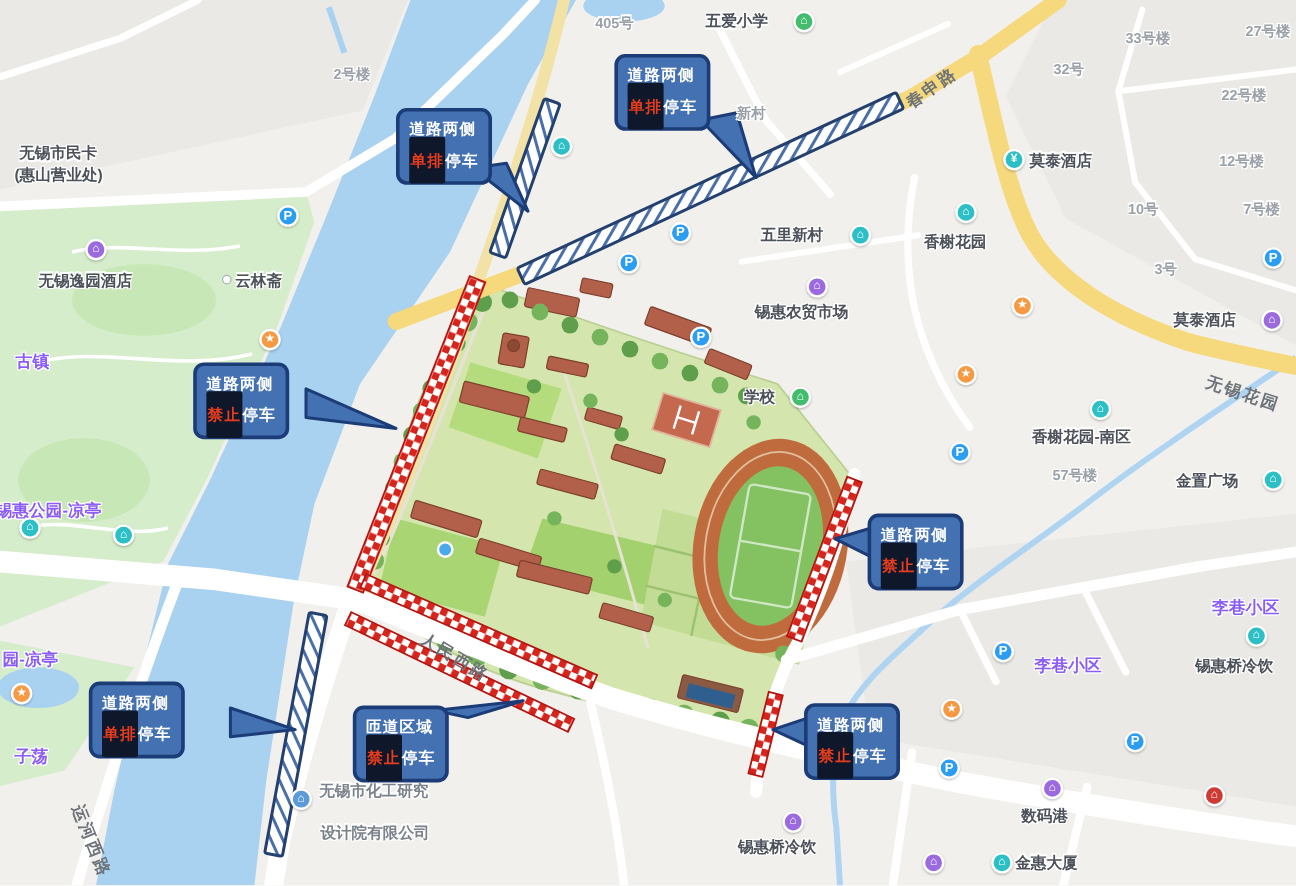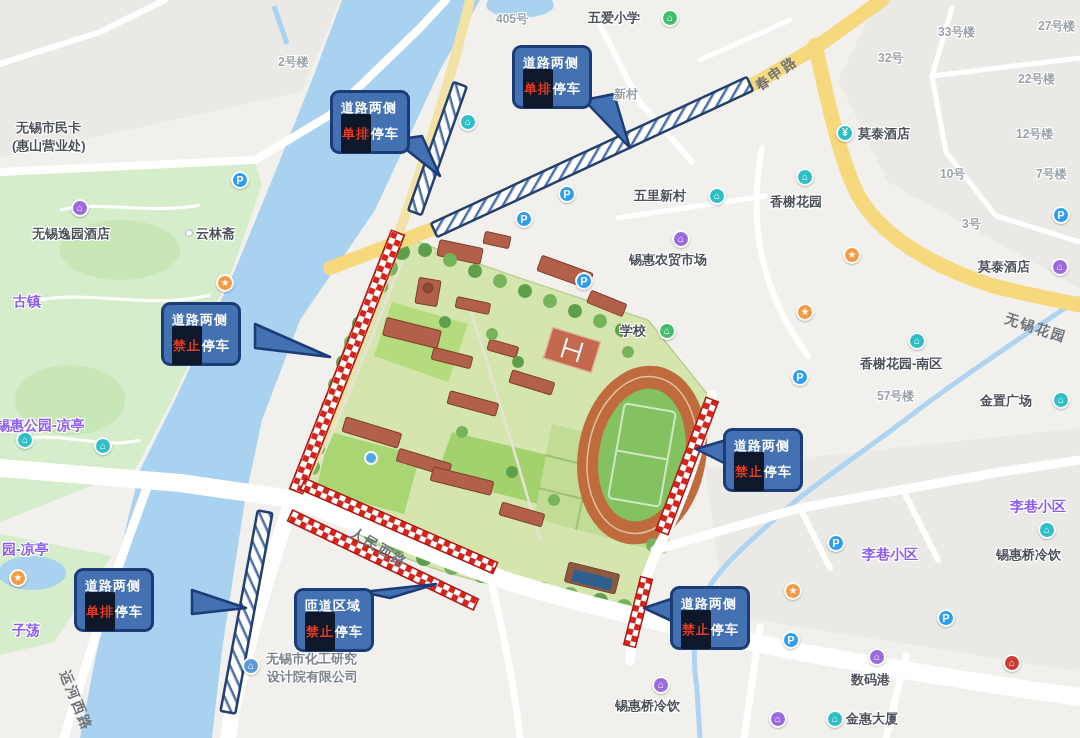--- a/index.html
+++ b/index.html
@@ -342,21 +342,21 @@
 <div class="poi" style="left:978px;top:258px">莫泰酒店</div>
 <div class="poi" style="left:860px;top:355px">香榭花园-南区</div>
 <div class="poi" style="left:980px;top:392px">金置广场</div>
 <div class="poi area" style="left:1010px;top:470px">李巷小区</div>
 <div class="poi area" style="left:862px;top:518px">李巷小区</div>
 <div class="poi" style="left:996px;top:546px">锡惠桥冷饮</div>
 <div class="poi" style="left:851px;top:671px">数码港</div>
 <div class="poi" style="left:846px;top:710px">金惠大厦</div>
 <div class="poi" style="left:615px;top:697px">锡惠桥冷饮</div>
 <div class="poi company" style="left:266px;top:650px">无锡市化工研究</div>
-<div class="poi company" style="left:267px;top:668px">设计院有限公司</div>
+<div class="poi company" style="left:267px;top:685px">设计院有限公司</div>
 
 <div class="poi road" style="left:752px;top:80px;transform:rotate(-35deg)">春申路</div>
 <div class="poi road" style="left:356px;top:524px;transform:rotate(31deg)">人民西路</div>
 <div class="poi road" style="left:1008px;top:310px;transform:rotate(18deg)">无锡花园</div>
 <div class="poi road" style="left:72px;top:668px;transform:rotate(68deg)">运河西路</div>
 
 <div class="callout" style="left:330px;top:90px">
   <div>道路两侧</div>
   <div><span class="hl">单排</span><span>停车</span></div>
 </div>

